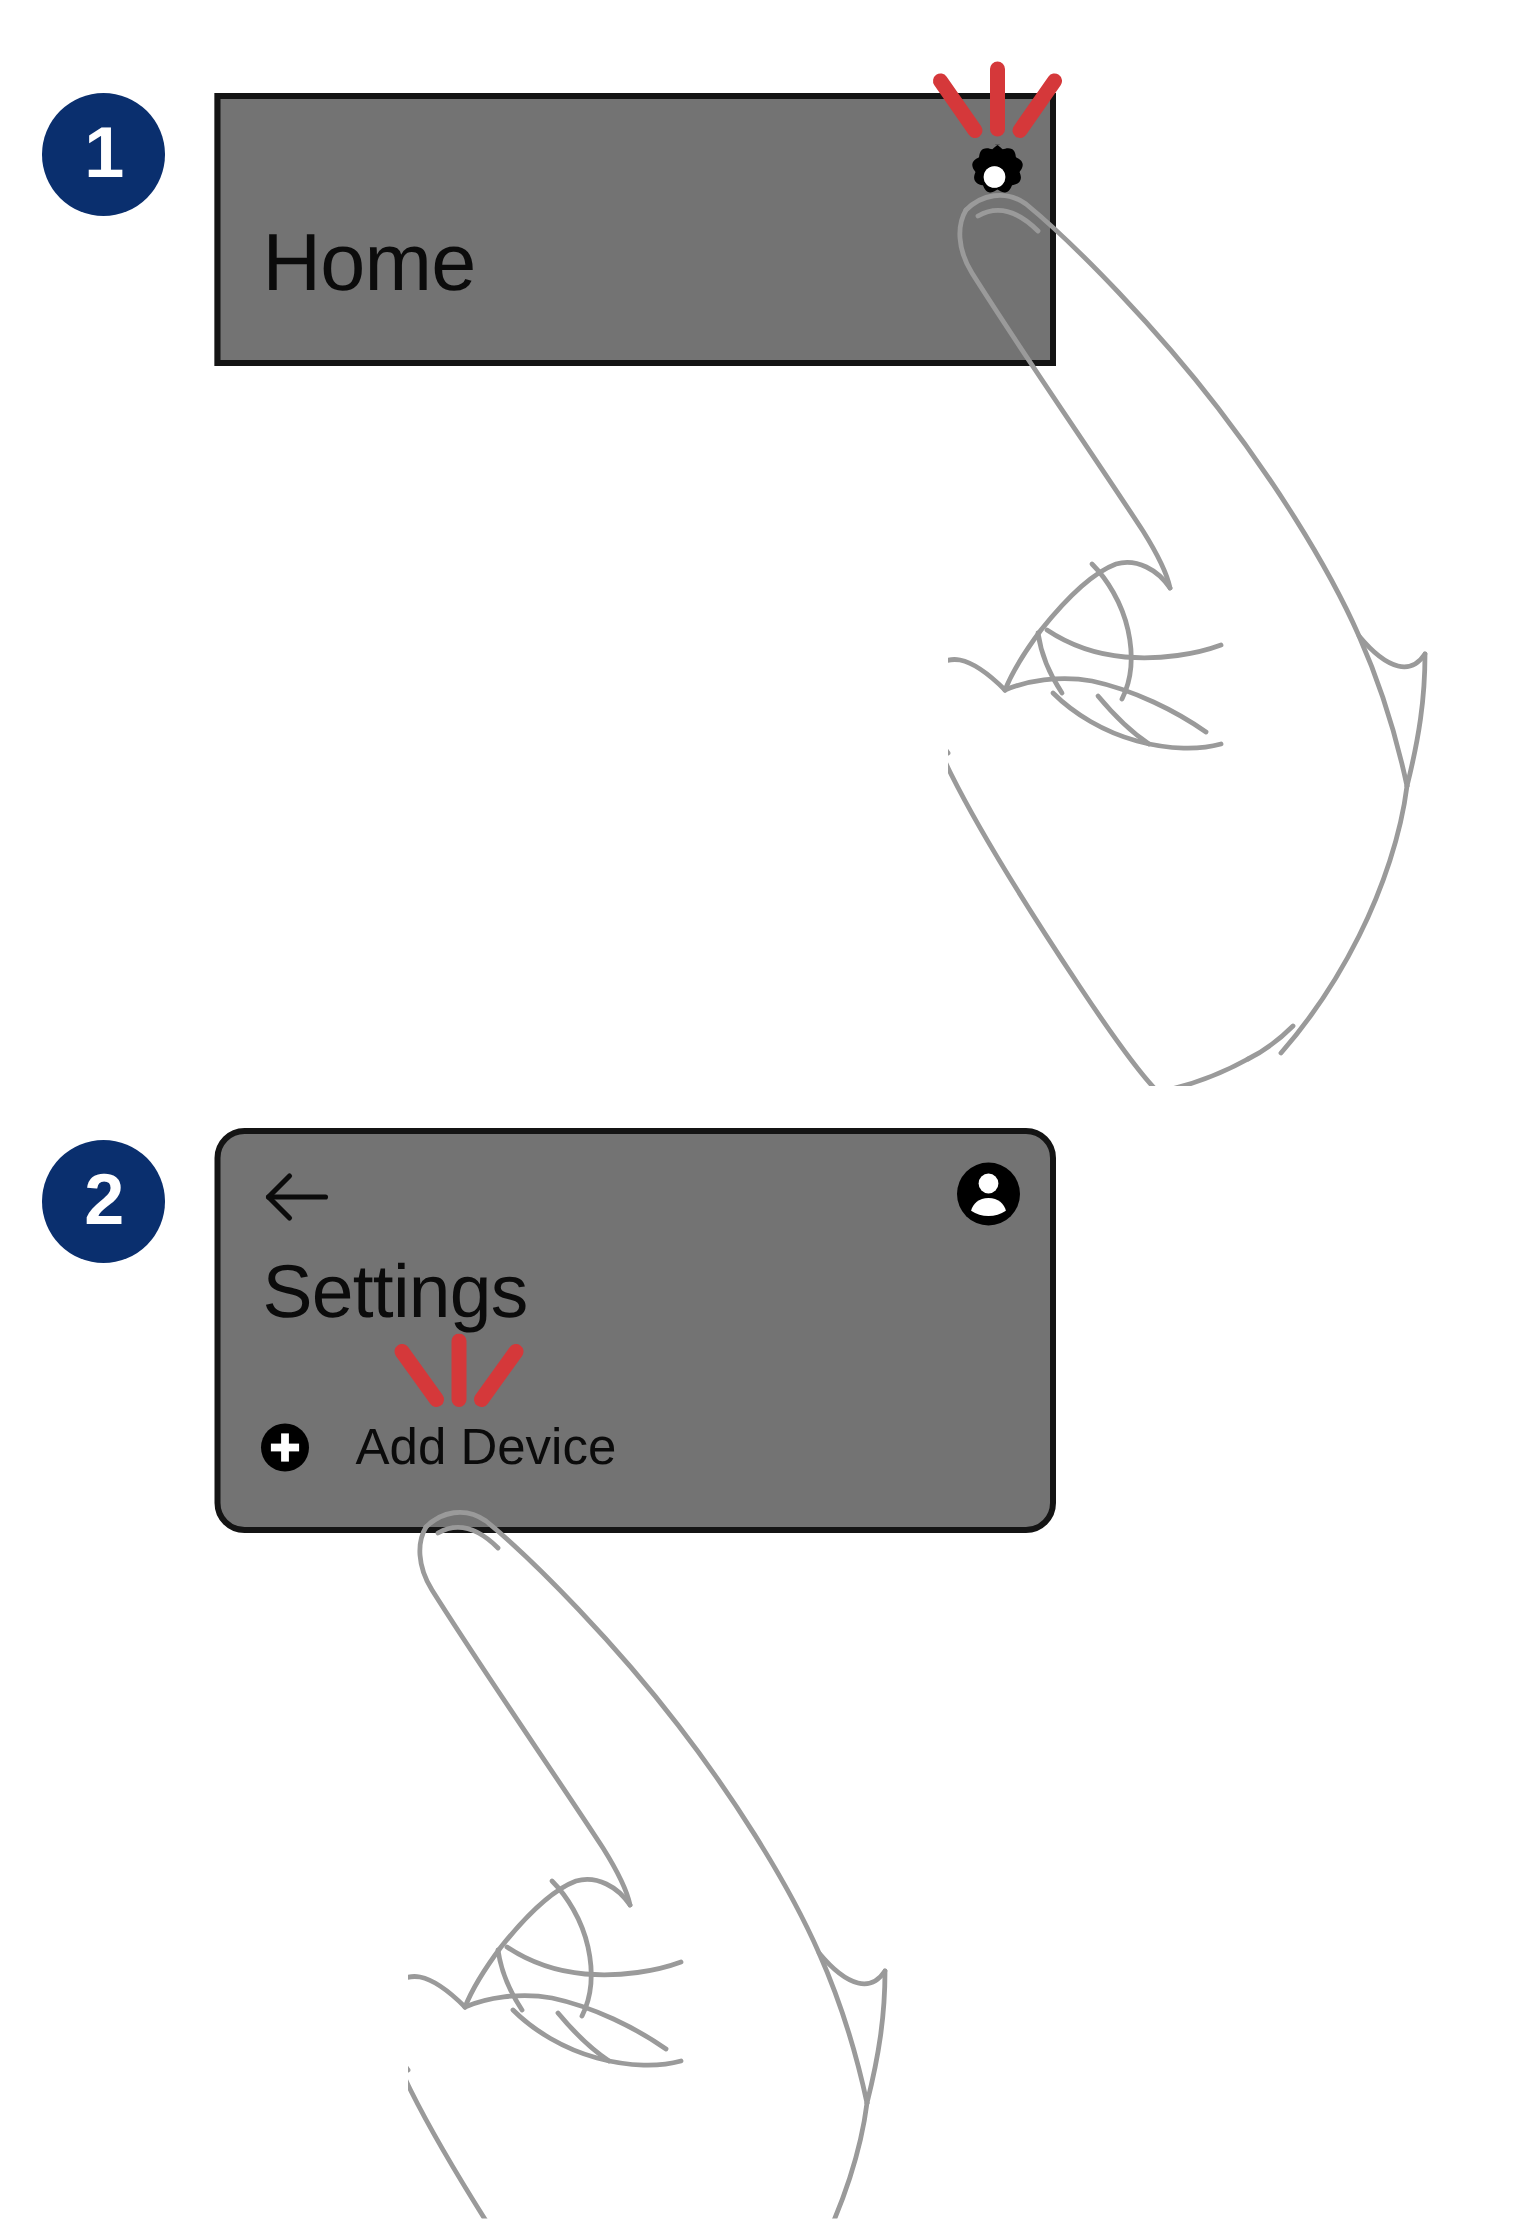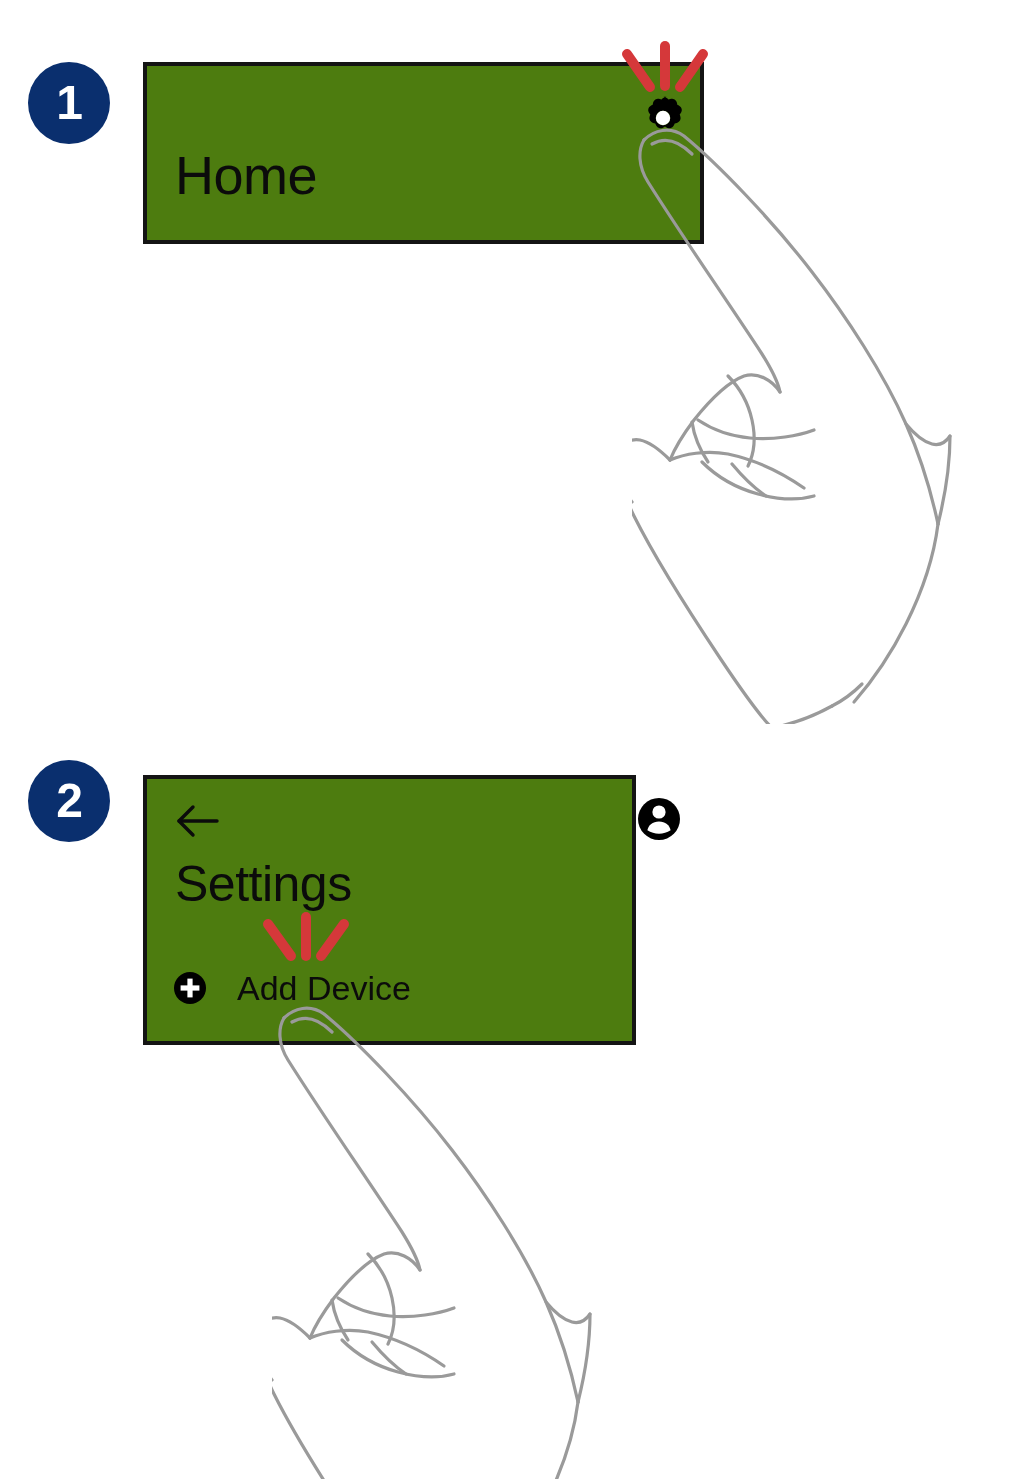--- a/index.html
+++ b/index.html
@@ -40,34 +40,35 @@
     letter-spacing: -1px;
     font-family: "Liberation Sans", sans-serif;
   }
   #badge-1 { left: 28px; top: 62px; }
   #badge-2 { left: 28px; top: 760px; }
 
   
   .phone-frame {
     position: absolute;
     border: 4px solid #141414;
-    background: #4d7c0f;
+    background: #737373;
     box-sizing: border-box;
   }
   #frame-1 {
     left: 143px;
     top: 62px;
     width: 561px;
     height: 182px;
   }
   #frame-2 {
     left: 143px;
-    top: 775px;
-    width: 493px;
+    top: 752px;
+    width: 561px;
     height: 270px;
+    border-radius: 20px;
   }
 
   
   .home-title {
     position: absolute;
     left: 28px;
     top: 82px;
     font-size: 54px;
     font-weight: 400;
     color: #0b0b0b;

